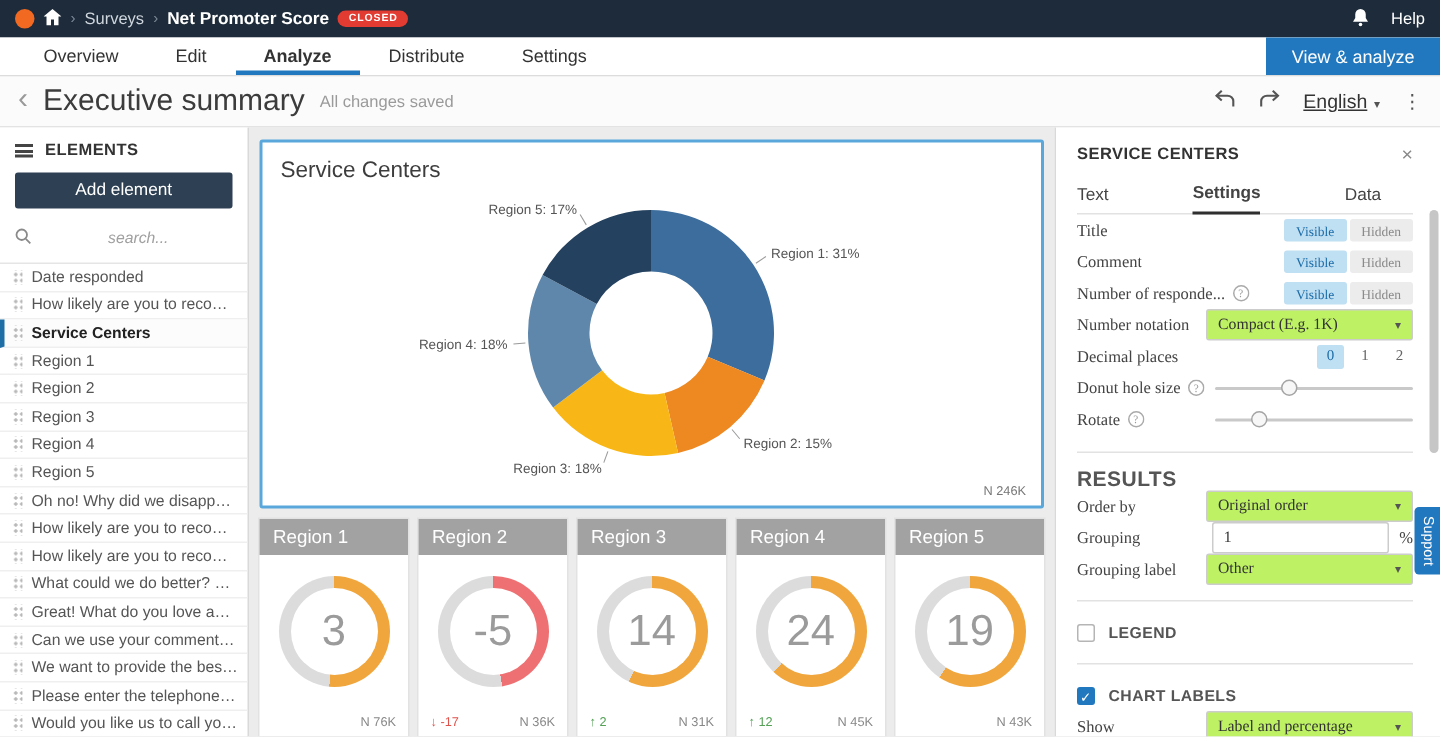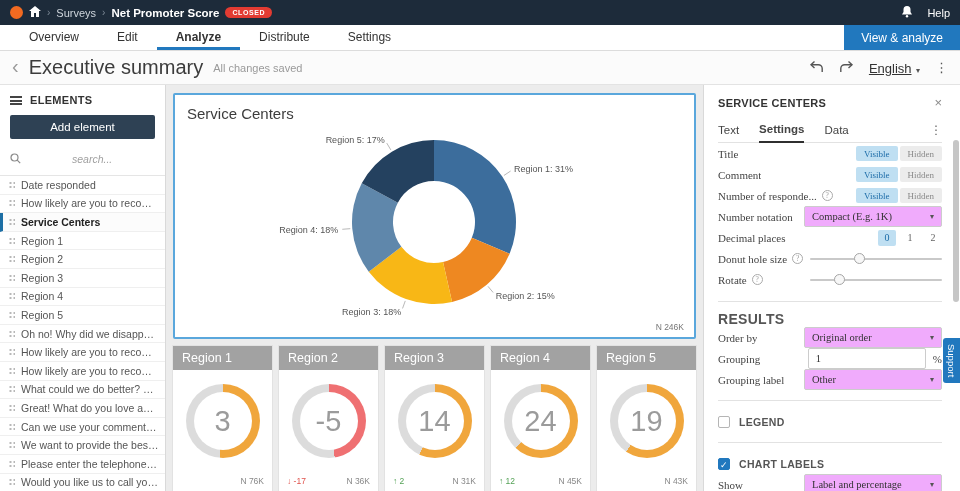--- a/index.html
+++ b/index.html
@@ -70,33 +70,33 @@
   .gnum { font-size:29px; color:#9b9b9b; }
   .gfoot { display:flex; justify-content:space-between; align-items:flex-end; padding:0 8px 5px; font-size:8.5px; color:#888; min-height:15px; }
   .delta.up { color:#55a257; }
   .delta.down { color:#e0534d; }
 
   
   .panel { width:257px; background:#fff; border-left:1px solid #d9d9d9; flex-shrink:0; padding:10px 18px 0 14px; position:relative; overflow:hidden; font-size:11px; }
   .p-head { display:flex; align-items:center; justify-content:space-between; }
   .p-title { font-size:11px; font-weight:bold; color:#333; letter-spacing:.3px; }
   .p-close { color:#8a8a8a; font-size:13px; cursor:pointer; }
-  .p-tabs { display:flex; align-items:center; margin-top:8px; border-bottom:1px solid #e2e2e2; }
+  .p-tabs { display:flex; align-items:center; margin-top:8px; border-bottom:1px solid #e2e2e2;gap:36px; }
   .p-tab { font-size:11.5px; color:#444; padding:5px 0 6px; margin-right:20px; cursor:pointer; }
   .p-tab.active { font-weight:bold; border-bottom:2px solid #2f2f2f; margin-bottom:-1px; }
   .p-kebab { margin-left:auto; color:#666; font-size:12px; cursor:pointer; }
 
   .prow { display:flex; align-items:center; justify-content:space-between; height:21px;font-family:Liberation Serif, serif; }
   .prow:first-of-type { margin-top:6px; }
   .plabel { color:#444; display:flex; align-items:center; white-space:nowrap; overflow:hidden; }
   .qmark { display:inline-block; width:11px; height:11px; border:1px solid #aaa; border-radius:50%; color:#999; font-size:7.5px; line-height:9px; text-align:center; margin-left:5px; flex-shrink:0; }
   .tglpair { display:flex; gap:2px; }
   .tg { font-size:9px; padding:2.5px 8px; background:#ececec; color:#8a8a8a; border-radius:2px; cursor:pointer; }
   .tg.on { background:#bfdff2; color:#1c6ca8; }
-  .sel { width:138px; height:21px; border:1px solid #ccc; border-radius:2px; background:#f0abfc; display:flex; align-items:center; justify-content:space-between; padding:0 7px; font-size:10.5px; color:#333; cursor:pointer; }
+  .sel { width:138px; height:21px; border:1px solid #ccc; border-radius:2px; background:#bef264; display:flex; align-items:center; justify-content:space-between; padding:0 7px; font-size:10.5px; color:#333; cursor:pointer; }
   .sel .caret { font-size:8px; color:#555; }
   .seg { display:flex; gap:5px; }
   .seg span { width:18px; height:16px; display:flex; align-items:center; justify-content:center; font-size:10px; color:#666; border-radius:2px; cursor:pointer; }
   .seg span.on { background:#bfdff2; color:#1c6ca8; }
   .slider { width:132px; height:21px; position:relative; }
   .sl-track { position:absolute; left:0; right:0; top:9.5px; height:2px; background:#c9c9c9; border-radius:1px; }
   .sl-thumb { position:absolute; top:5px; width:11px; height:11px; background:#f7f7f7; border:1px solid #a5a5a5; border-radius:50%; cursor:pointer; }
   .sect { margin-top:11px; padding-top:9px; border-top:1px solid #e2e2e2; font-size:14px; font-weight:bold; color:#555; letter-spacing:.3px; }
   .grp { display:flex; align-items:center; gap:7px; }
   .gbox { width:118px; height:21px; border:1px solid #ccc; border-radius:2px; padding:0 7px; font-size:10.5px; color:#333; font-family:inherit; }

